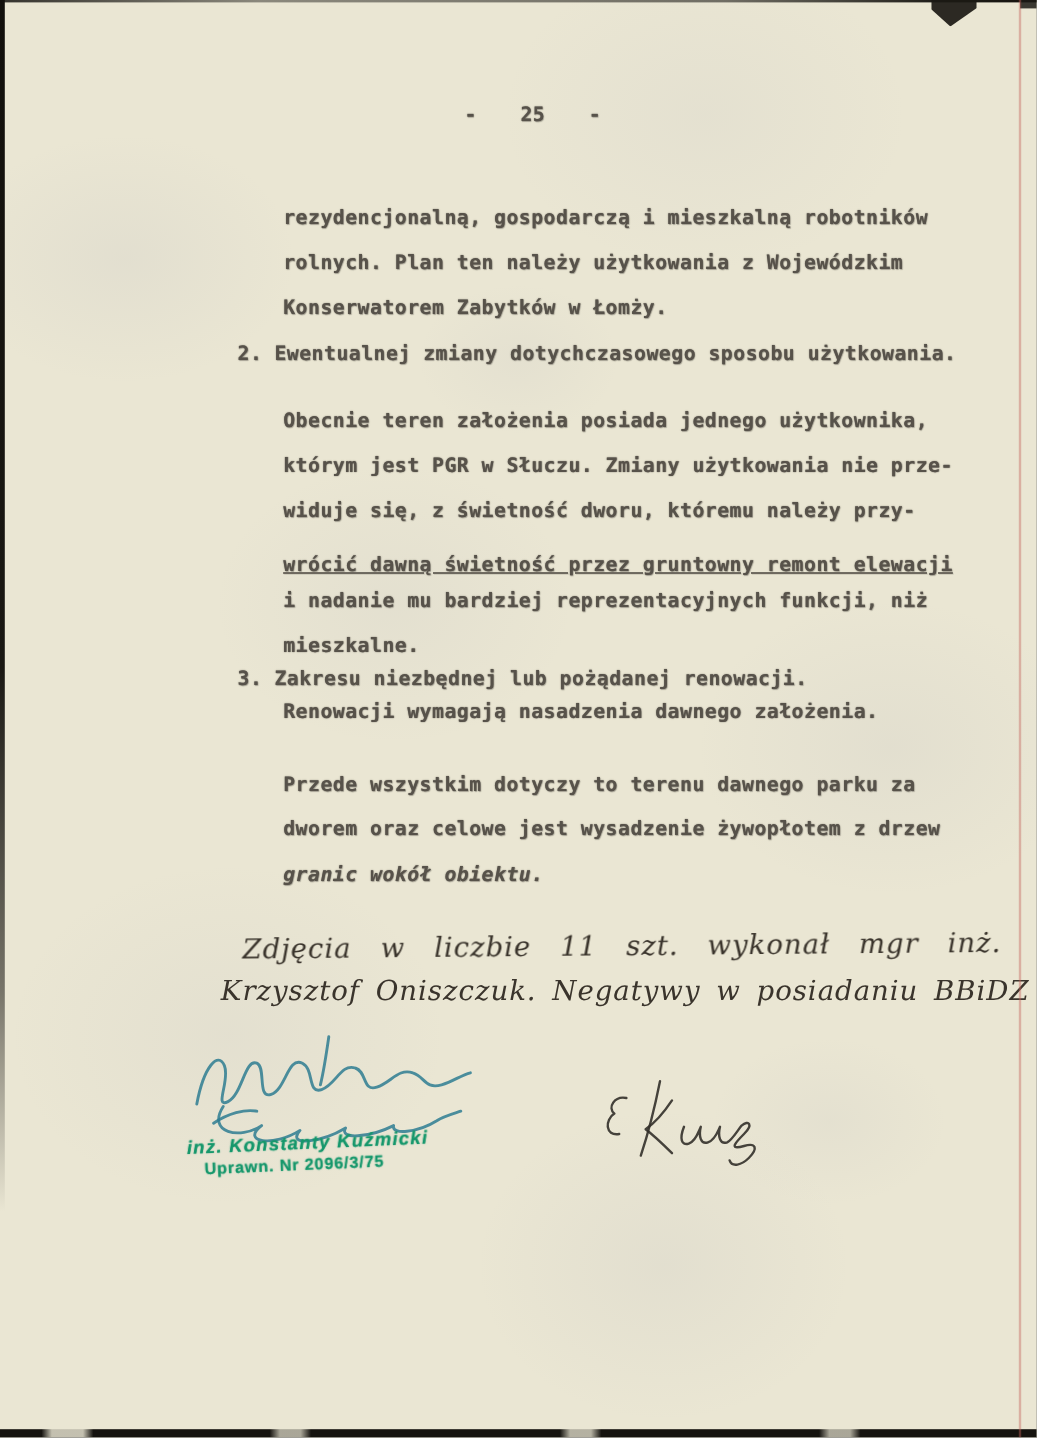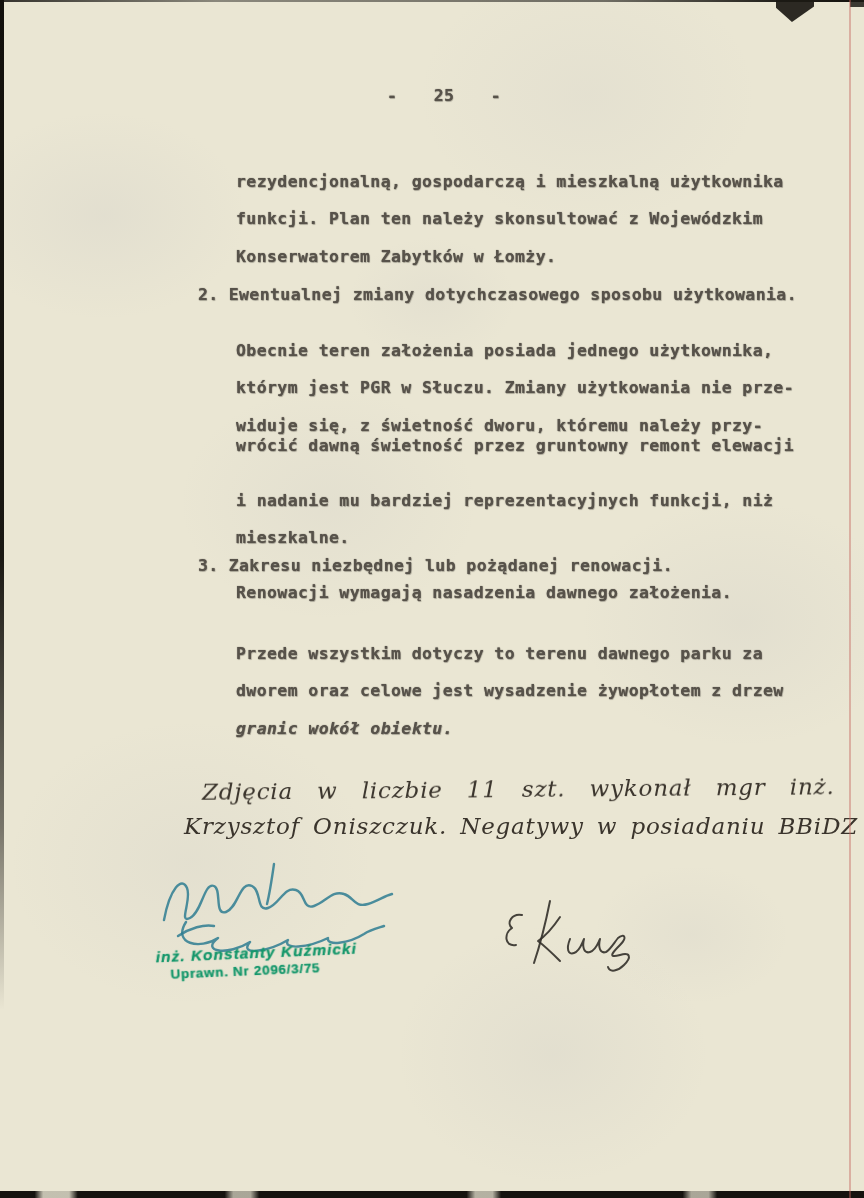--- a/index.html
+++ b/index.html
@@ -83,35 +83,35 @@
     background:rgba(195,100,92,.42);filter:blur(.4px);}
 </style>
 </head>
 <body>
 
 <div class="scan">
 
   <div class="tw page-number" style="left:387px;top:86px;">- 25 -</div>
 
   <div class="para">
-    <div class="tw tline" style="left:236px;top:163px;">rezydencjonalną, gospodarczą i mieszkalną użytkownika</div>
-    <div class="tw tline" style="left:236px;top:200px;">funkcji. Plan ten należy skonsultować z Wojewódzkim</div>
+    <div class="tw tline" style="left:236px;top:163px;">rezydencjonalną, gospodarczą i mieszkalną robotników</div>
+    <div class="tw tline" style="left:236px;top:200px;">rolnych. Plan ten należy użytkowania z Wojewódzkim</div>
     <div class="tw tline" style="left:236px;top:238px;">Konserwatorem Zabytków w Łomży.</div>
   </div>
 
   <div class="phead">
     <div class="tw tline" style="left:198px;top:285px;">
       <span class="pnum">2.</span><span>Ewentualnej zmiany dotychczasowego sposobu użytkowania.</span>
     </div>
   </div>
   <div class="para">
     <div class="tw tline" style="left:236px;top:332px;">Obecnie teren założenia posiada jednego użytkownika,</div>
     <div class="tw tline" style="left:236px;top:369px;">którym jest PGR w Słuczu. Zmiany użytkowania nie prze-</div>
     <div class="tw tline" style="left:236px;top:407px;">widuje się, z świetność dworu, któremu należy przy-</div>
-    <div class="tw tline" style="left:236px;top:427px;">wrócić dawną świetność przez gruntowny remont elewacji</div>
+    <div class="tw tline" style="left:236px;top:452px;text-decoration:underline;">wrócić dawną świetność przez gruntowny remont elewacji</div>
     <div class="tw tline" style="left:236px;top:482px;">i nadanie mu bardziej reprezentacyjnych funkcji, niż</div>
     <div class="tw tline" style="left:236px;top:519px;">mieszkalne.</div>
   </div>
 
   <div class="phead">
     <div class="tw tline" style="left:198px;top:556px;">
       <span class="pnum">3.</span><span>Zakresu niezbędnej lub pożądanej renowacji.</span>
     </div>
   </div>
   <div class="para">

